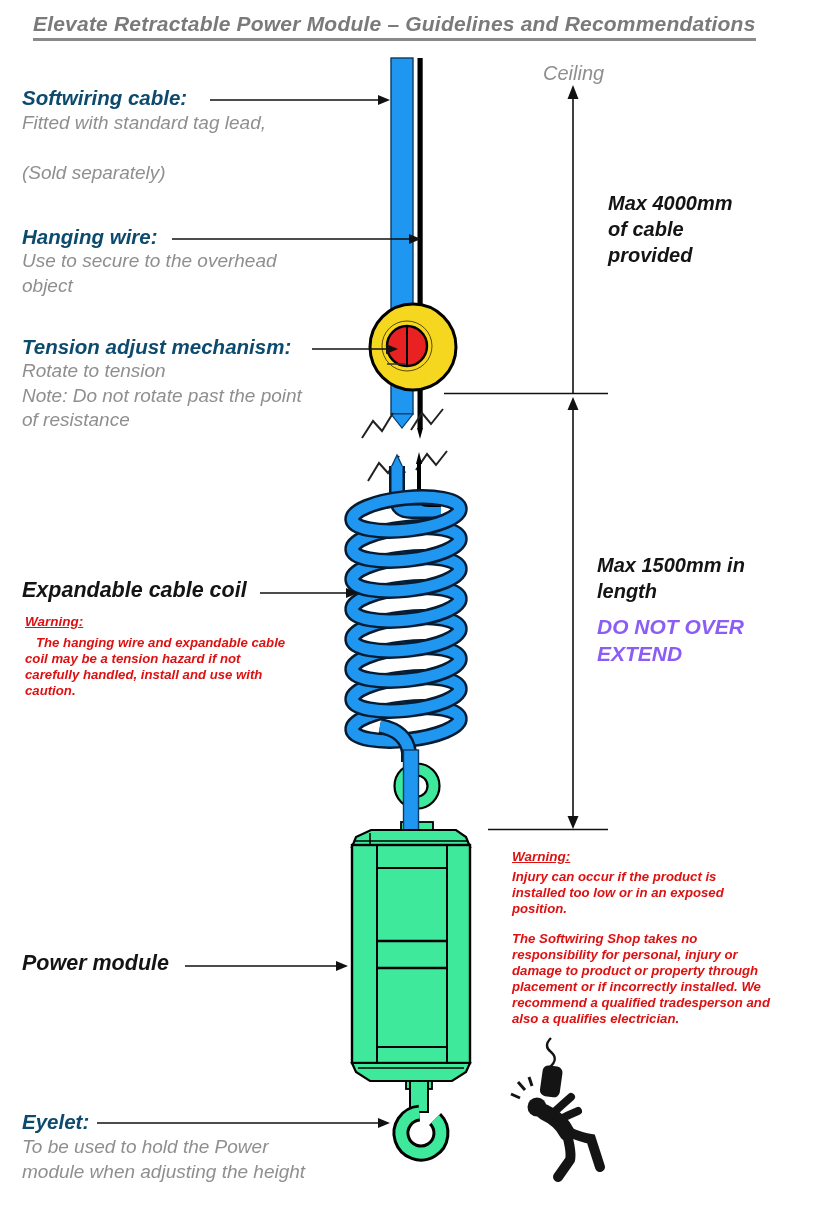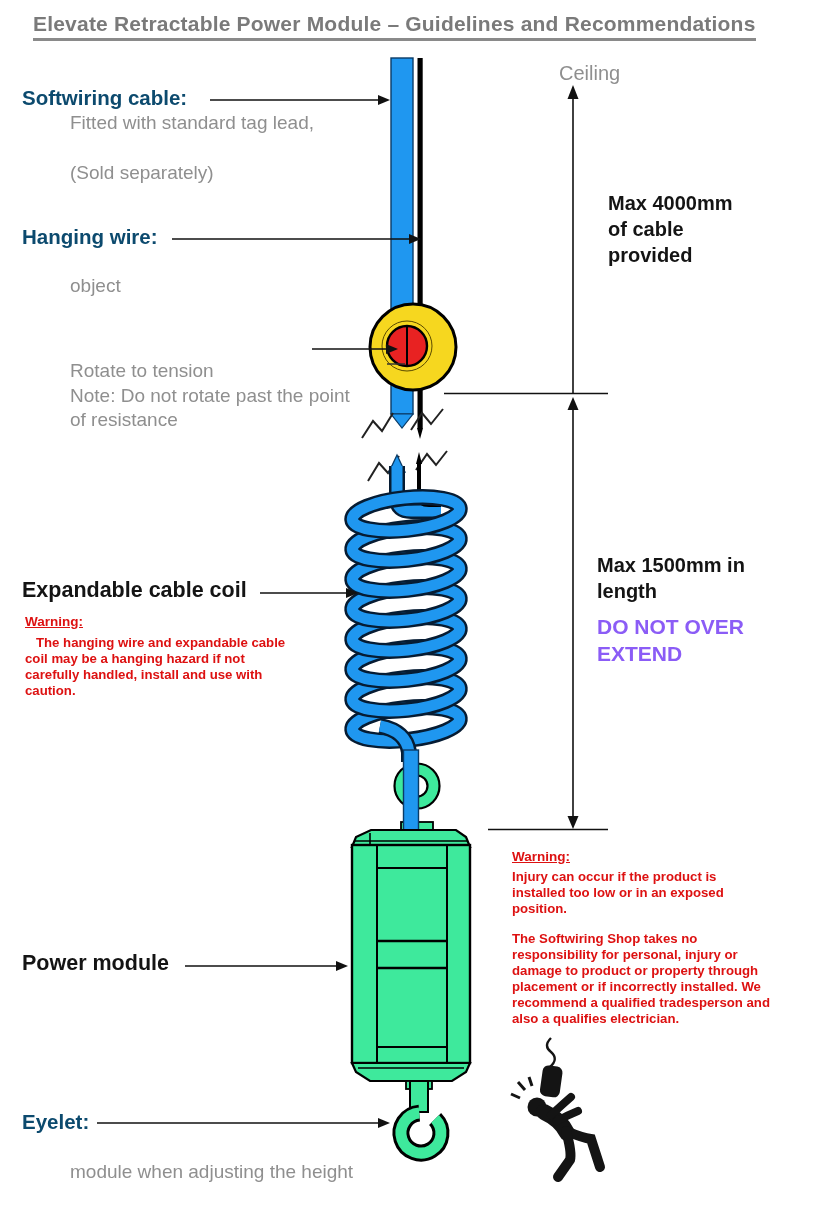--- a/index.html
+++ b/index.html
@@ -1,23 +1,23 @@
 <!DOCTYPE html>
 <html><head>
 <meta charset="utf-8">
 <style>
   html,body{margin:0;padding:0;background:#fff;}
   .page{position:relative;width:822px;height:1189px;background:#fff;overflow:hidden;
-        font-family:"Liberation Sans","DejaVu Sans",sans-serif;}
+        font-family:"Liberation Sans","DejaVu Sans",sans-serif;font-style:italic;}
   .abs{position:absolute;white-space:nowrap;}
   .t-title{font-size:21px;font-weight:bold;color:#7a7a7a;border-bottom:3px solid #8a8a8a;padding-bottom:2px;letter-spacing:.2px;}
   .h1{font-size:20.5px;font-weight:bold;color:#0c4a6e;}
   .h1-lg{font-size:21.5px;font-weight:bold;color:#141414;}
-  .d{font-size:19px;color:#8f8f8f;margin-left:48px;}
-  .gray{font-size:20px;color:#8f8f8f;margin-left:16px;}
+  .d{font-size:19px;color:#8f8f8f;}
+  .gray{font-size:20px;color:#8f8f8f;}
   .bb{font-size:20px;font-weight:bold;color:#141414;}
   .bb-lg{font-size:21px;font-weight:bold;color:#8b5cf6;}
   .rh{font-size:13.5px;font-weight:bold;color:#dd1111;text-decoration:underline;}
   .rt{font-size:13.2px;font-weight:bold;color:#dd1111;}
   svg{position:absolute;left:0;top:0;}
 </style>
 </head>
 <body>
 
 <div class="page">
@@ -182,36 +182,39 @@
     </g>
   </svg>
 
   <div class="abs t-title" style="left:33px;top:12px">Elevate Retractable Power Module – Guidelines and Recommendations</div>
 
   <div class="abs h1" style="left:22px;top:86px">Softwiring cable:</div>
   <div class="abs d" style="left:22px;top:112px">Fitted with standard tag lead,</div>
   <div class="abs d" style="left:22px;top:162px">(Sold separately)</div>
 
   <div class="abs h1" style="left:22px;top:225px">Hanging wire:</div>
+  <div class="abs d" style="left:22px;top:250px">Use to secure to the overhead</div>
   <div class="abs d" style="left:22px;top:275px">object</div>
 
+  <div class="abs h1" style="left:22px;top:335px">Tension adjust mechanism:</div>
   <div class="abs d" style="left:22px;top:360px">Rotate to tension</div>
   <div class="abs d" style="left:22px;top:385px">Note: Do not rotate past the point</div>
   <div class="abs d" style="left:22px;top:409px">of resistance</div>
 
   <div class="abs h1-lg" style="left:22px;top:578px">Expandable cable coil</div>
   <div class="abs rh" style="left:25px;top:614px">Warning:</div>
   <div class="abs rt" style="left:36px;top:635px">The hanging wire and expandable cable</div>
-  <div class="abs rt" style="left:25px;top:651px">coil may be a hanging hazard if not</div>
+  <div class="abs rt" style="left:25px;top:651px">coil may be a tension hazard if not</div>
   <div class="abs rt" style="left:25px;top:667px">carefully handled, install and use with</div>
   <div class="abs rt" style="left:25px;top:683px">caution.</div>
 
   <div class="abs h1-lg" style="left:22px;top:951px">Power module</div>
 
   <div class="abs h1" style="left:22px;top:1110px">Eyelet:</div>
+  <div class="abs d" style="left:22px;top:1136px">To be used to hold the Power</div>
   <div class="abs d" style="left:22px;top:1161px">module when adjusting the height</div>
 
   <div class="abs gray" style="left:543px;top:62px">Ceiling</div>
   <div class="abs bb" style="left:608px;top:192px">Max 4000mm</div>
   <div class="abs bb" style="left:608px;top:218px">of cable</div>
   <div class="abs bb" style="left:608px;top:244px">provided</div>
   <div class="abs bb" style="left:597px;top:554px">Max 1500mm in</div>
   <div class="abs bb" style="left:597px;top:580px">length</div>
   <div class="abs bb-lg" style="left:597px;top:615px">DO NOT OVER</div>
   <div class="abs bb-lg" style="left:597px;top:642px">EXTEND</div>

